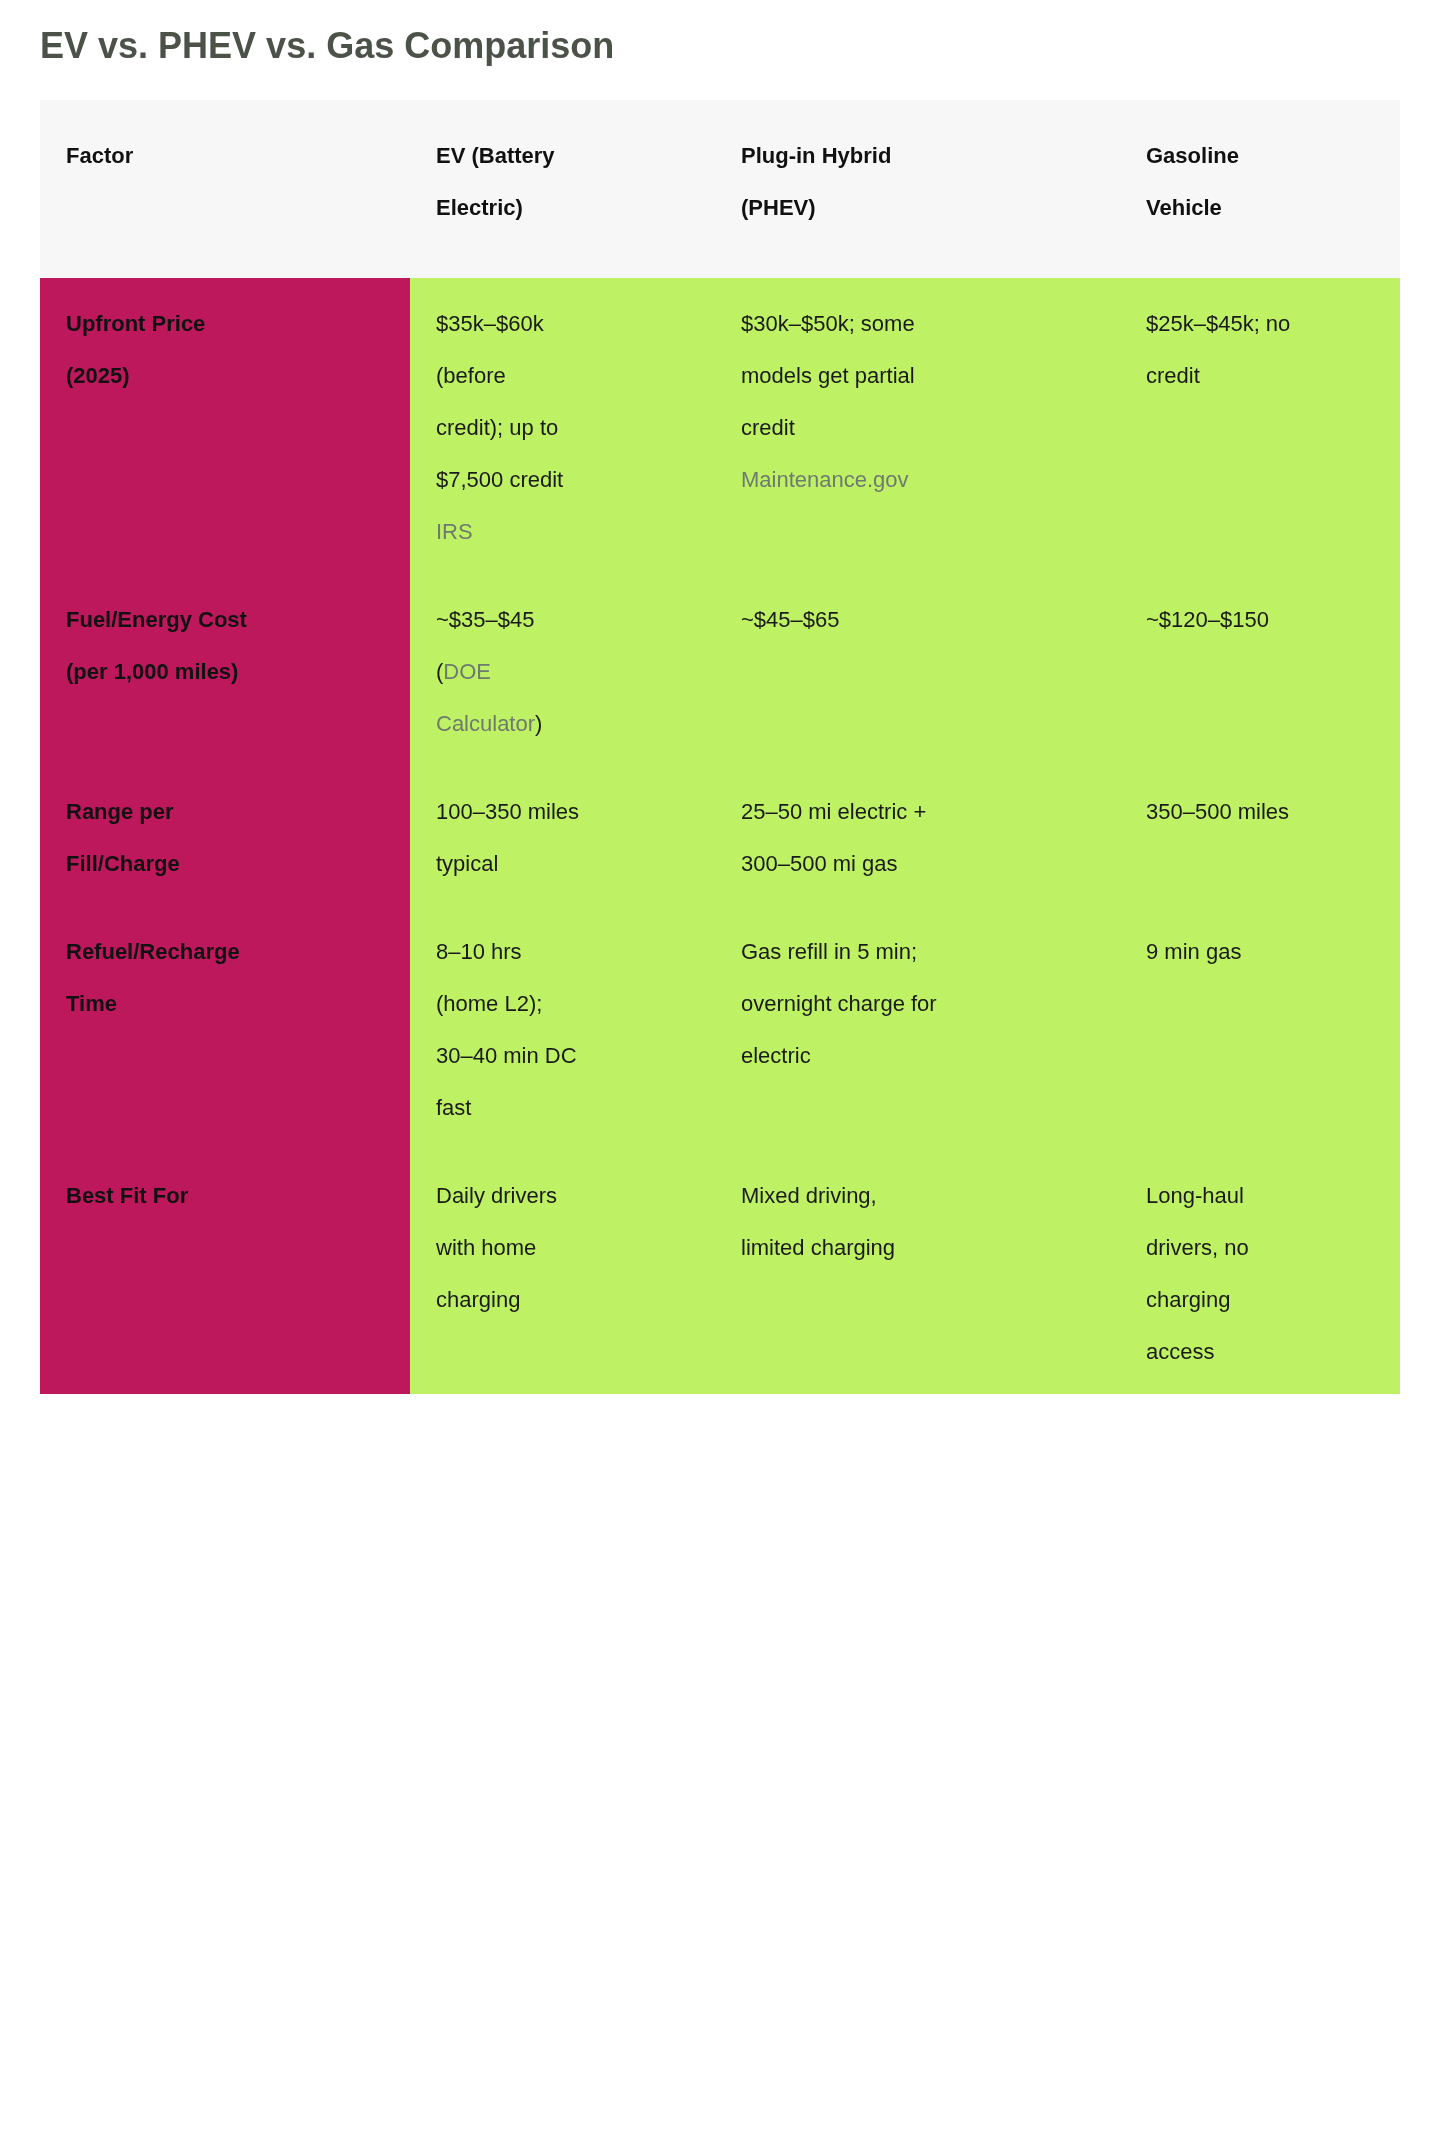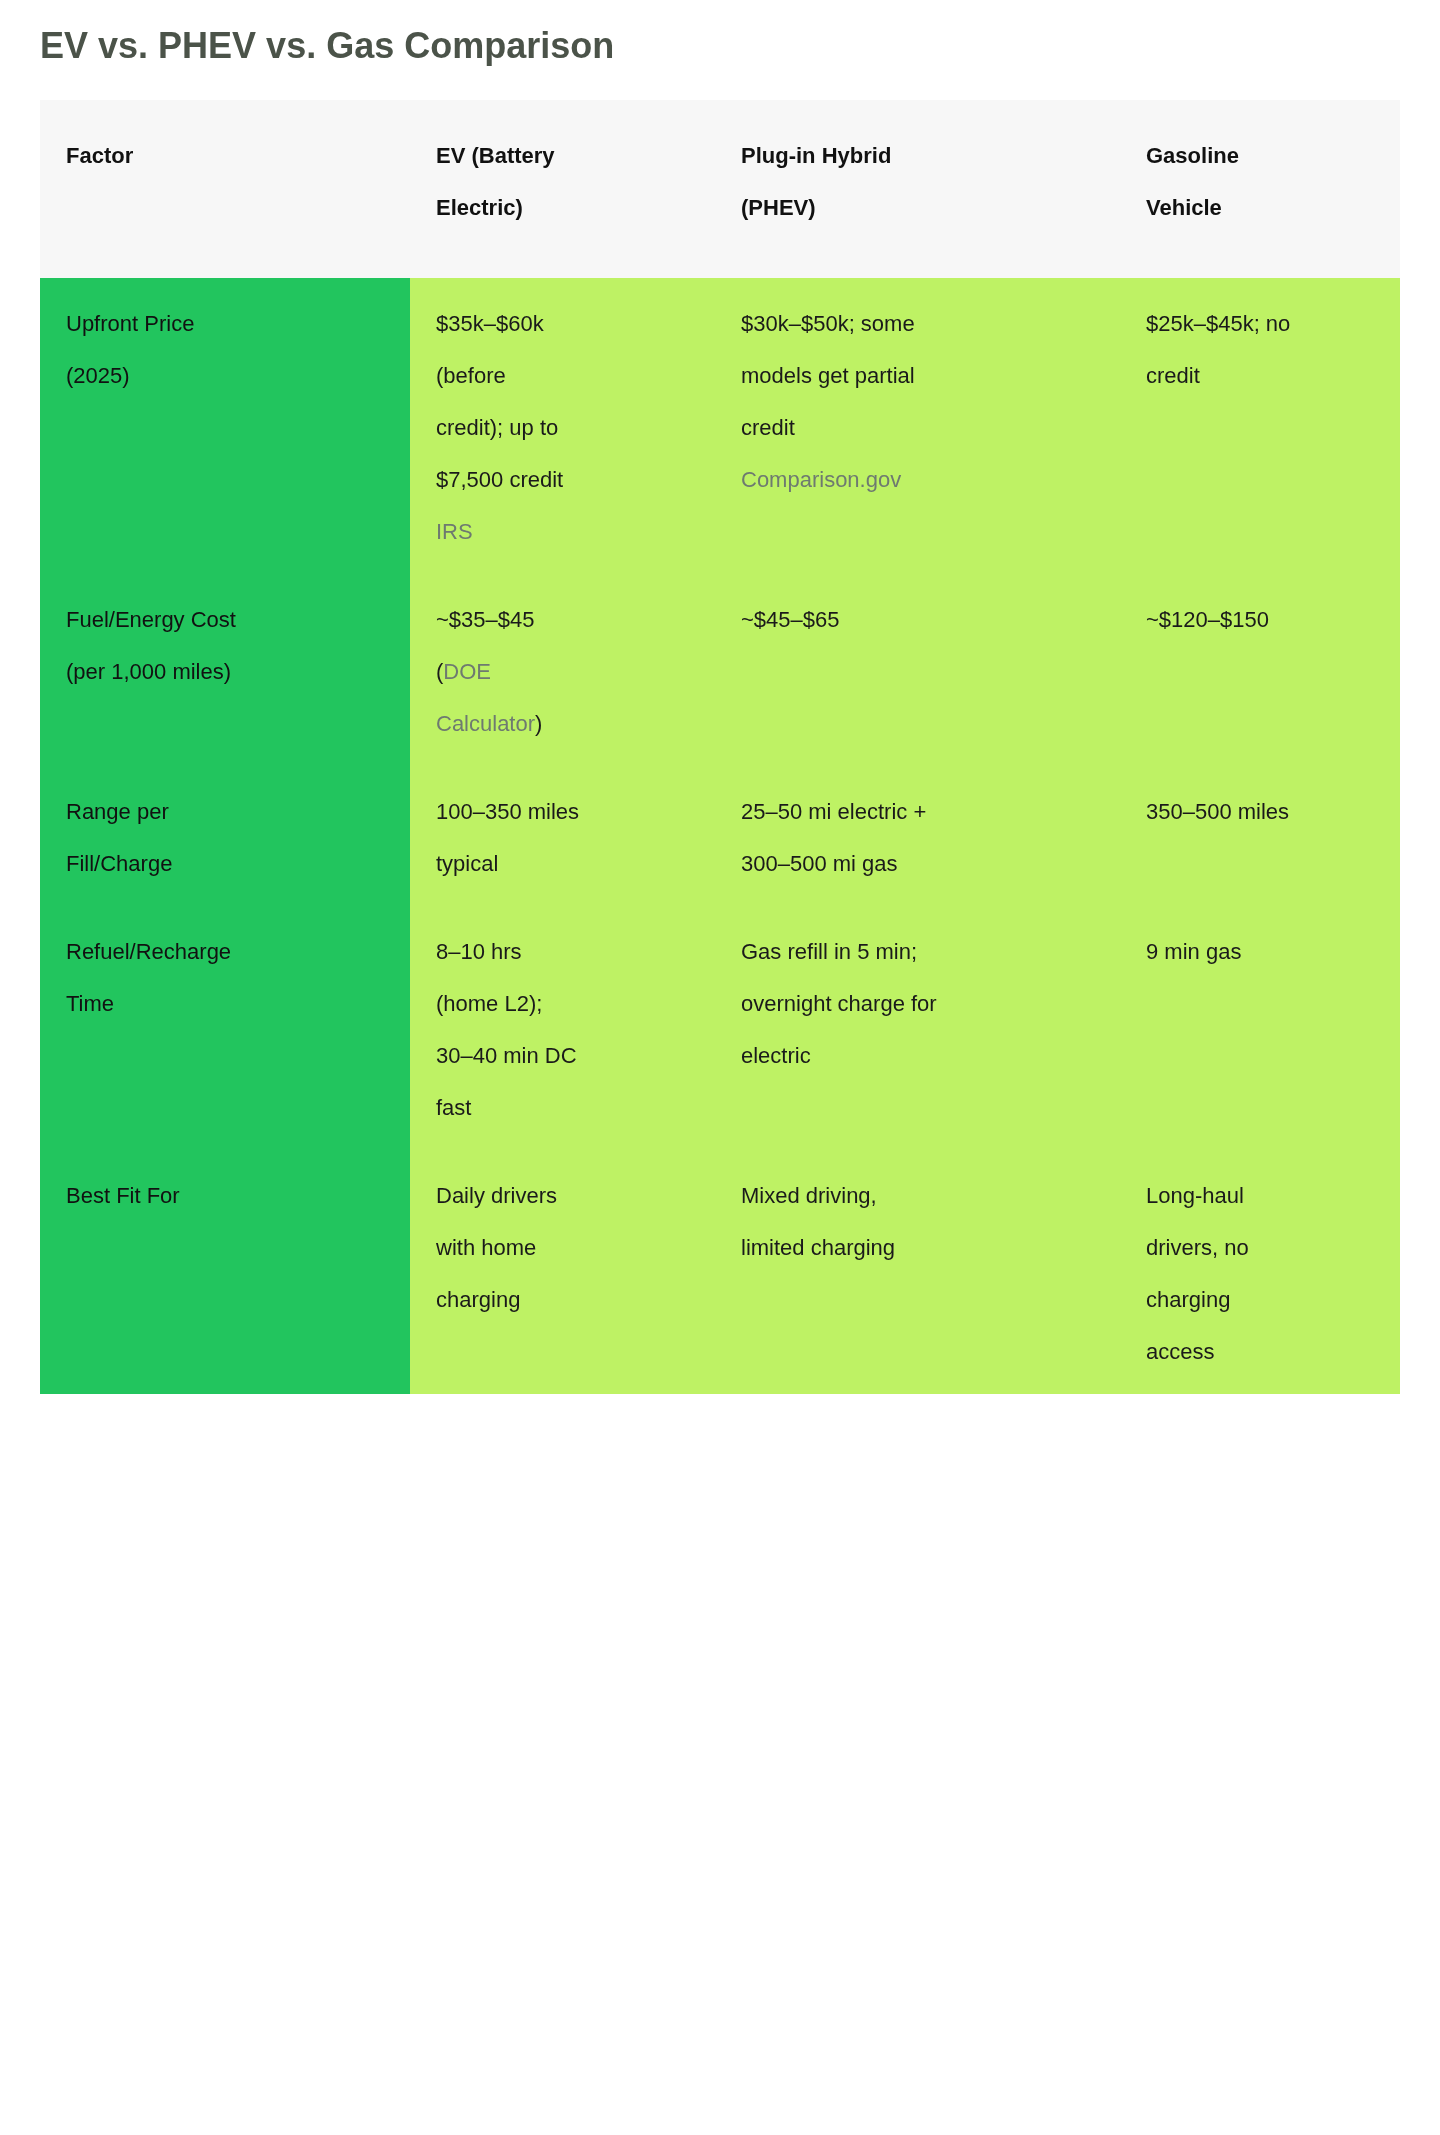--- a/index.html
+++ b/index.html
@@ -42,22 +42,22 @@
     font-size: 22px;
     line-height: 52px;
   }
   thead th {
     background: #f7f7f7;
     font-weight: bold;
     color: #111111;
     padding: 30px 20px 44px 26px;
   }
   tbody th.factor {
-    background: #22c55e;
-    font-weight: normal;
+    background: #be185d;
+    font-weight: bold;
     color: #111111;
     padding: 20px 74px 16px 26px;
   }
   tbody td {
     background: #bef264;
     font-weight: normal;
     padding: 20px 0 16px 26px;
   }
   tbody td.col-ev   { padding-right: 64px; }
   tbody td.col-phev { padding-right: 89px; }
@@ -98,21 +98,21 @@
           <th class="factor">Upfront Price
 (2025)</th>
           <td class="col-ev"><span>$35k–$60k
 (before
 credit); up to
 $7,500 credit
 </span><a class="cell-link">IRS</a></td>
           <td class="col-phev"><span>$30k–$50k; some
 models get partial
 credit
-</span><a class="cell-link">Comparison.gov</a></td>
+</span><a class="cell-link">Maintenance.gov</a></td>
           <td class="col-gas"><span>$25k–$45k; no
 credit</span></td>
         </tr>
         <tr>
           <th class="factor">Fuel/Energy Cost
 (per 1,000 miles)</th>
           <td class="col-ev"><span>~$35–$45
 (</span><a class="cell-link">DOE
 Calculator</a><span>)</span></td>
           <td class="col-phev"><span>~$45–$65</span></td>

